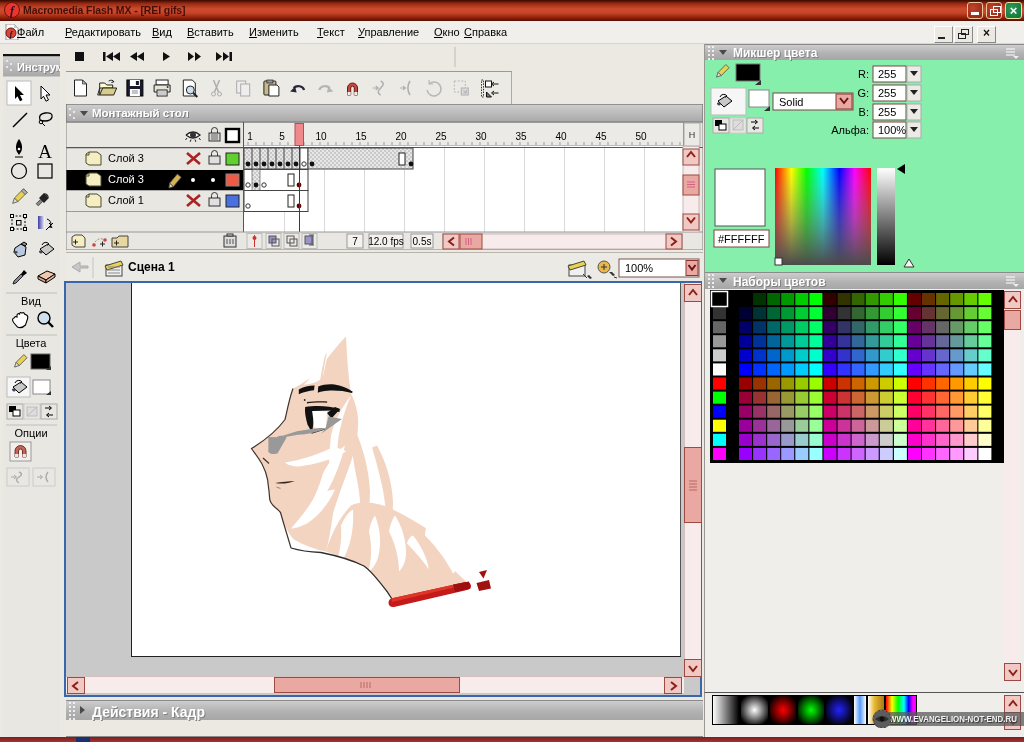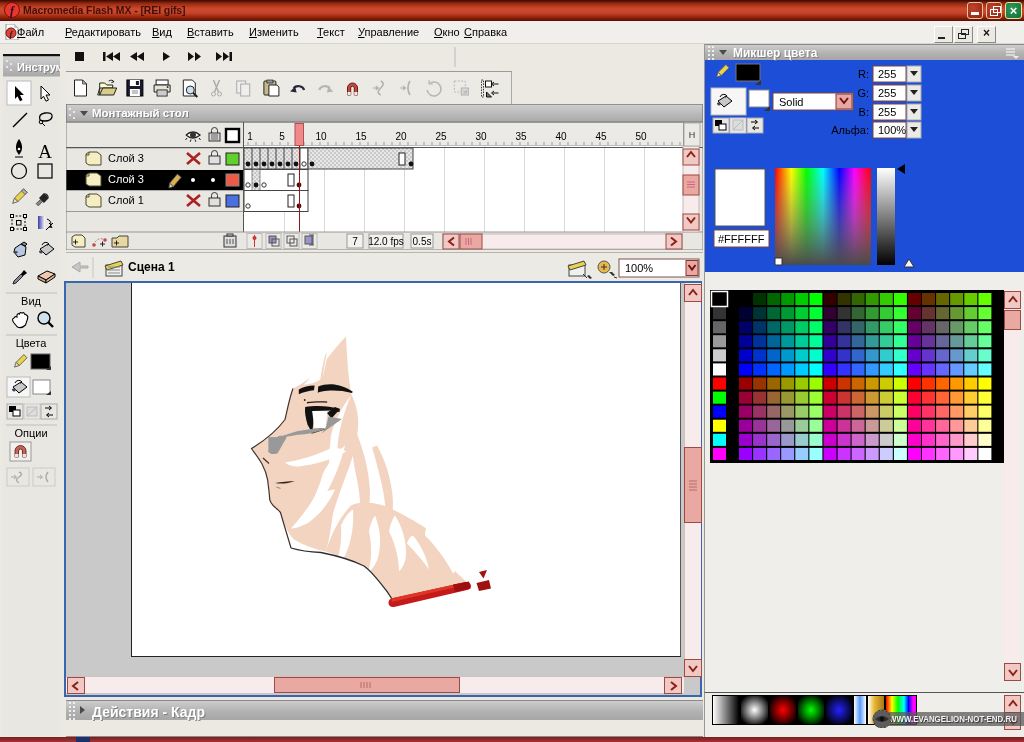--- a/index.html
+++ b/index.html
@@ -664,21 +664,21 @@
         <path d="M4,9 h5 m-2,-2 l2.5,2 -2.5,2" stroke="#aaa" fill="none"></path>
         <path d="M12,4 q5,2 0,5 q-5,3 0,6" stroke="#aaa" fill="none" stroke-width="1.4"></path>
       </g>
  <g transform="translate(30,414)">
         <rect x="0" y="0" width="22" height="18" fill="#e9e7e2" stroke="#ccc"></rect>
         <path d="M4,9 h5 m-2,-2 l2.5,2 -2.5,2" stroke="#aaa" fill="none"></path>
         <path d="M15,4 q-4,5 0,10" stroke="#aaa" fill="none" stroke-width="1.4"></path>
       </g>
 </svg></div>
 
-<div class="abs" id="mixer" style="left:704px;top:44px;width:320px;height:228px;border-left:1px solid #9a9792;box-sizing:border-box;background:#1d4ed8;">
+<div class="abs" id="mixer" style="left:704px;top:44px;width:320px;height:228px;border-left:1px solid #9a9792;box-sizing:border-box;background:#86efac;">
 <div class="phead abs" style="left:0;top:0;width:320px;height:15px;">
       <div class="grip"></div>
       <span class="tri-d" style="position:absolute;left:14px;top:5px;"></span>
       <span style="position:absolute;left:28px;top:1px;">Микшер цвета</span>
 <svg style="position:absolute;right:6px;top:3px" width="14" height="11">
         <path d="M1,1 h9 M1,4 h9 M1,7 h9" stroke="#fff"></path>
         <path d="M8,8 h6 l-3,3 z" fill="#eee"></path>
       </svg>
     </div>
 <svg class="abs" style="left:0;top:15px" width="320" height="213" viewBox="0 0 320 213">
@@ -769,20 +769,29 @@
  <rect x="70" y="109" width="96" height="97" fill="url(#hue)"></rect>
  <rect x="70" y="109" width="96" height="97" fill="url(#dk)"></rect>
  <rect x="70" y="199" width="7" height="7" fill="#fff" stroke="#333"></rect>
 
  <rect x="172" y="109" width="18" height="97" fill="url(#wb)"></rect>
  <path d="M200,105 l-8,5 8,5 z" fill="#000"></path>
  <path d="M199,208 l5,-8 5,8 z" fill="#f8f6f2" stroke="#333"></path>
 </svg>
   </div>
 <div class="abs" id="swatches" style="left:704px;top:272px;width:320px;height:420px;border-left:1px solid #9a9792;box-sizing:border-box;background:#f0eeea;">
+<div class="phead abs" style="left:0;top:0;width:320px;height:16px;">
+      <div class="grip"></div>
+      <span class="tri-d" style="position:absolute;left:14px;top:5px;"></span>
+      <span style="position:absolute;left:28px;top:2px;">Наборы цветов</span>
+<svg style="position:absolute;right:6px;top:3px" width="14" height="11">
+        <path d="M1,1 h9 M1,4 h9 M1,7 h9" stroke="#fff"></path>
+        <path d="M8,8 h6 l-3,3 z" fill="#eee"></path>
+      </svg>
+    </div>
 <svg class="abs" style="left:0;top:0" width="320" height="420" viewBox="0 0 320 420">
 <rect x="5" y="18" width="295" height="173" fill="#000"></rect>
 <rect x="8" y="21.0" width="13" height="12.1" fill="#000000"></rect>
 <rect x="8" y="35.1" width="13" height="12.1" fill="#333333"></rect>
 <rect x="8" y="49.2" width="13" height="12.1" fill="#666666"></rect>
 <rect x="8" y="63.2" width="13" height="12.1" fill="#999999"></rect>
 <rect x="8" y="77.3" width="13" height="12.1" fill="#CCCCCC"></rect>
 <rect x="8" y="91.4" width="13" height="12.1" fill="#FFFFFF"></rect>
 <rect x="8" y="105.5" width="13" height="12.1" fill="#FF0000"></rect>
 <rect x="8" y="119.6" width="13" height="12.1" fill="#00FF00"></rect>

